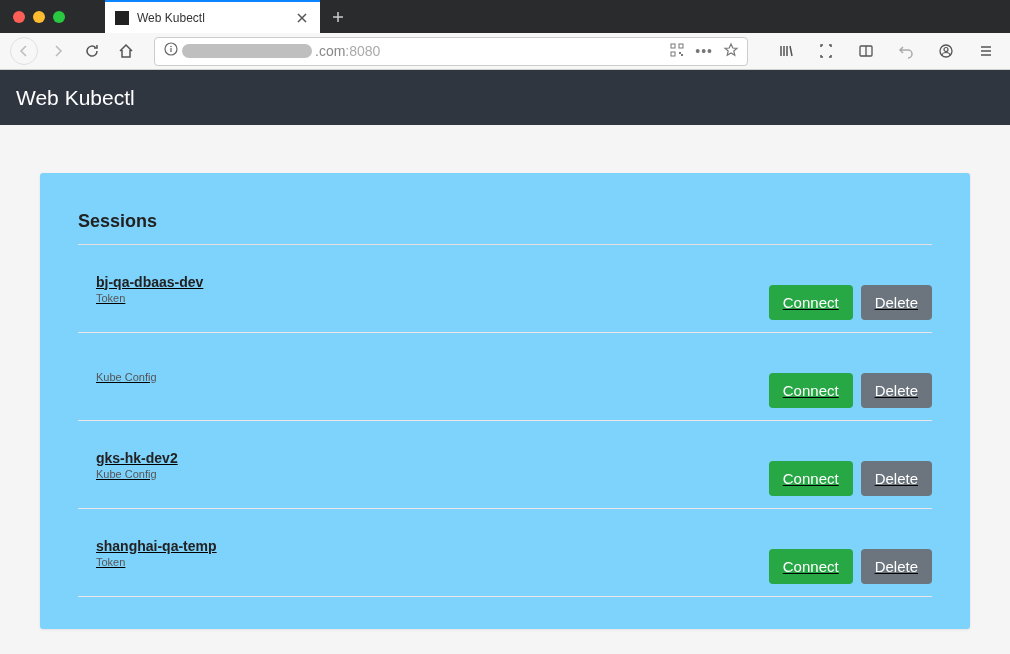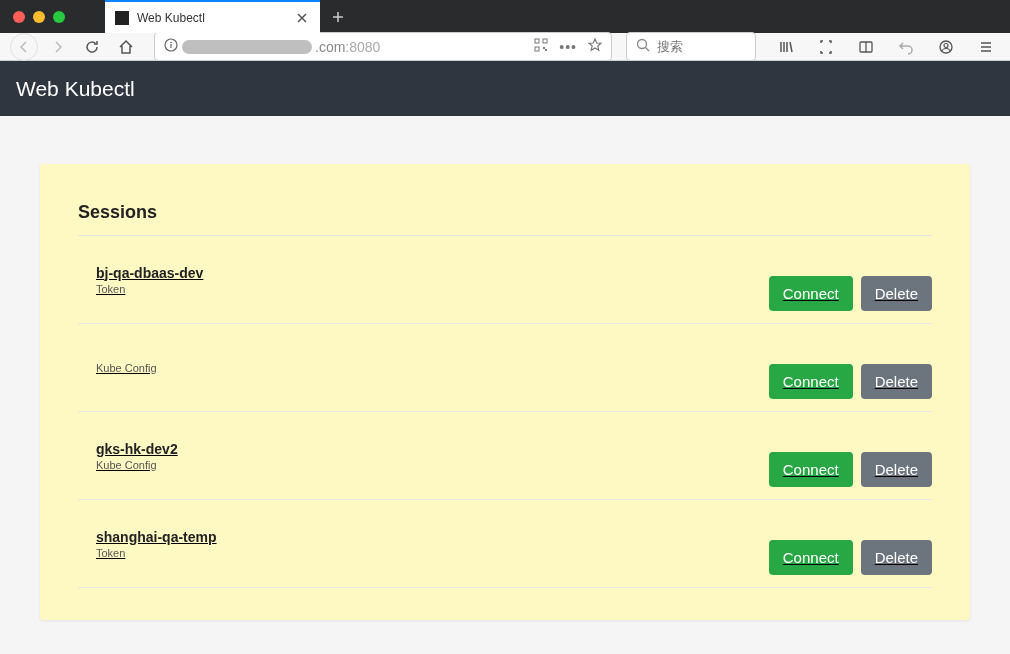--- a/index.html
+++ b/index.html
@@ -14,21 +14,21 @@
     .tl-maximize { background: #28c840; }
 
     .tab-bar { display: flex; align-items: stretch; margin-left: 40px; height: 100%; }
     .tab { background: #fff; display: flex; align-items: center; padding: 0 10px; min-width: 215px; border-top: 2px solid #0a84ff; position: relative; }
     .tab-favicon { width: 14px; height: 14px; background: #222; margin-right: 8px; display: inline-block; }
     .tab-title { font-size: 12px; color: #333; flex: 1; }
     .tab-close { width: 16px; height: 16px; display: flex; align-items: center; justify-content: center; color: #555; margin-left: 8px; cursor: pointer; }
     .new-tab { display: flex; align-items: center; justify-content: center; width: 36px; color: #ccc; font-size: 18px; cursor: pointer; }
 
     
-    .toolbar { background: #f7f7f7; height: 28px; display: flex; align-items: center; padding: 0 10px; border-bottom: 1px solid #d0d0d0; gap: 6px; }
+    .toolbar { background: #f7f7f7; height: 37px; display: flex; align-items: center; padding: 0 10px; border-bottom: 1px solid #d0d0d0; gap: 6px; }
     .nav-button { width: 28px; height: 28px; display: flex; align-items: center; justify-content: center; border: 1px solid #ccc; border-radius: 50%; color: #777; }
     .nav-button.disabled { color: #bbb; border-color: #e0e0e0; }
     .nav-button.plain { border: none; }
     .icon-button { width: 28px; height: 28px; display: flex; align-items: center; justify-content: center; color: #555; cursor: pointer; }
 
     .addr-bar { flex: 1; display: flex; align-items: center; background: #fff; border: 1px solid #ccc; border-radius: 4px; height: 29px; margin: 0 8px; padding: 0 8px; }
     .addr-lock { width: 16px; color: #666; }
     .addr-blur { width: 130px; height: 14px; background: #bfbfbf; border-radius: 7px; margin: 0 3px; }
     .addr-text { font-size: 14px; color: #888; }
     .addr-text .port { color: #aaa; }
@@ -38,21 +38,21 @@
     .search-input { border: none; outline: none; width: 100%; font-size: 13px; color: #888; }
 
     .right-icons { display: flex; align-items: center; gap: 12px; margin-left: 10px; color: #555; }
 
     
     .app-header { background: #2f3640; color: #fff; height: 55px; display: flex; align-items: center; padding: 0 16px; }
     .app-title { font-size: 21px; font-weight: 500; }
 
     
     .content { padding: 48px 40px; }
-    .card { background: #fef9c3; border-radius: 3px; box-shadow: 0 1px 3px rgba(0,0,0,0.08); padding: 38px 38px 32px; }
+    .card { background: #7dd3fc; border-radius: 3px; box-shadow: 0 1px 3px rgba(0,0,0,0.08); padding: 38px 38px 32px; }
     .card-title { font-size: 18px; font-weight: 600; color: #222; padding-bottom: 12px; border-bottom: 1px solid #e2e2e2; }
 
     .session-row { display: flex; align-items: center; justify-content: space-between; padding: 12px 0 12px 18px; border-bottom: 1px solid #e8e8e8; text-decoration: underline; }
     .session-info { }
     .session-name { font-size: 14px; font-weight: 700; color: #222; margin-bottom: 2px; }
     .session-type { font-size: 11px; color: #555; }
     .session-actions { display: flex; gap: 8px; margin-top: 28px; }
 
     .btn { border: none; border-radius: 4px; padding: 9px 14px; font-size: 15px; color: #fff; cursor: pointer; }
     .btn-connect { background: #28a745; }
@@ -137,29 +137,20 @@
       </span>
       <span style="letter-spacing:1px;">•••</span>
       <span>
         <svg viewBox="0 0 16 16">
             <path d="M8 2 L9.8 6 L14 6.3 L10.8 9 L11.8 13.2 L8 11 L4.2 13.2 L5.2 9 L2 6.3 L6.2 6 Z" stroke="currentColor" stroke-width="1.2" fill="none"></path>
           </svg>
       </span>
     </div>
   </div>
 
-  <div class="search-bar">
-    <span>
-      <svg viewBox="0 0 16 16">
-          <circle cx="7" cy="7" r="4.5" stroke="#888" stroke-width="1.3" fill="none"></circle>
-          <line x1="10.5" y1="10.5" x2="14" y2="14" stroke="#888" stroke-width="1.3"></line>
-        </svg>
-    </span>
-    <input class="search-input" placeholder="搜索" style="">
-  </div>
 
   <div class="right-icons">
     <span class="icon-button">
       <svg viewBox="0 0 16 16">
           <path d="M3 3 V13 M6 3 V13 M9 3 V13 M12 3 L14 13" stroke="currentColor" stroke-width="1.5" fill="none"></path>
         </svg>
     </span>
     <span class="icon-button">
       <svg viewBox="0 0 16 16">
           <path d="M3 4 V2 H5 M11 2 H13 V4 M13 12 V14 H11 M5 14 H3 V12" stroke="currentColor" stroke-width="1.5" fill="none"></path>

